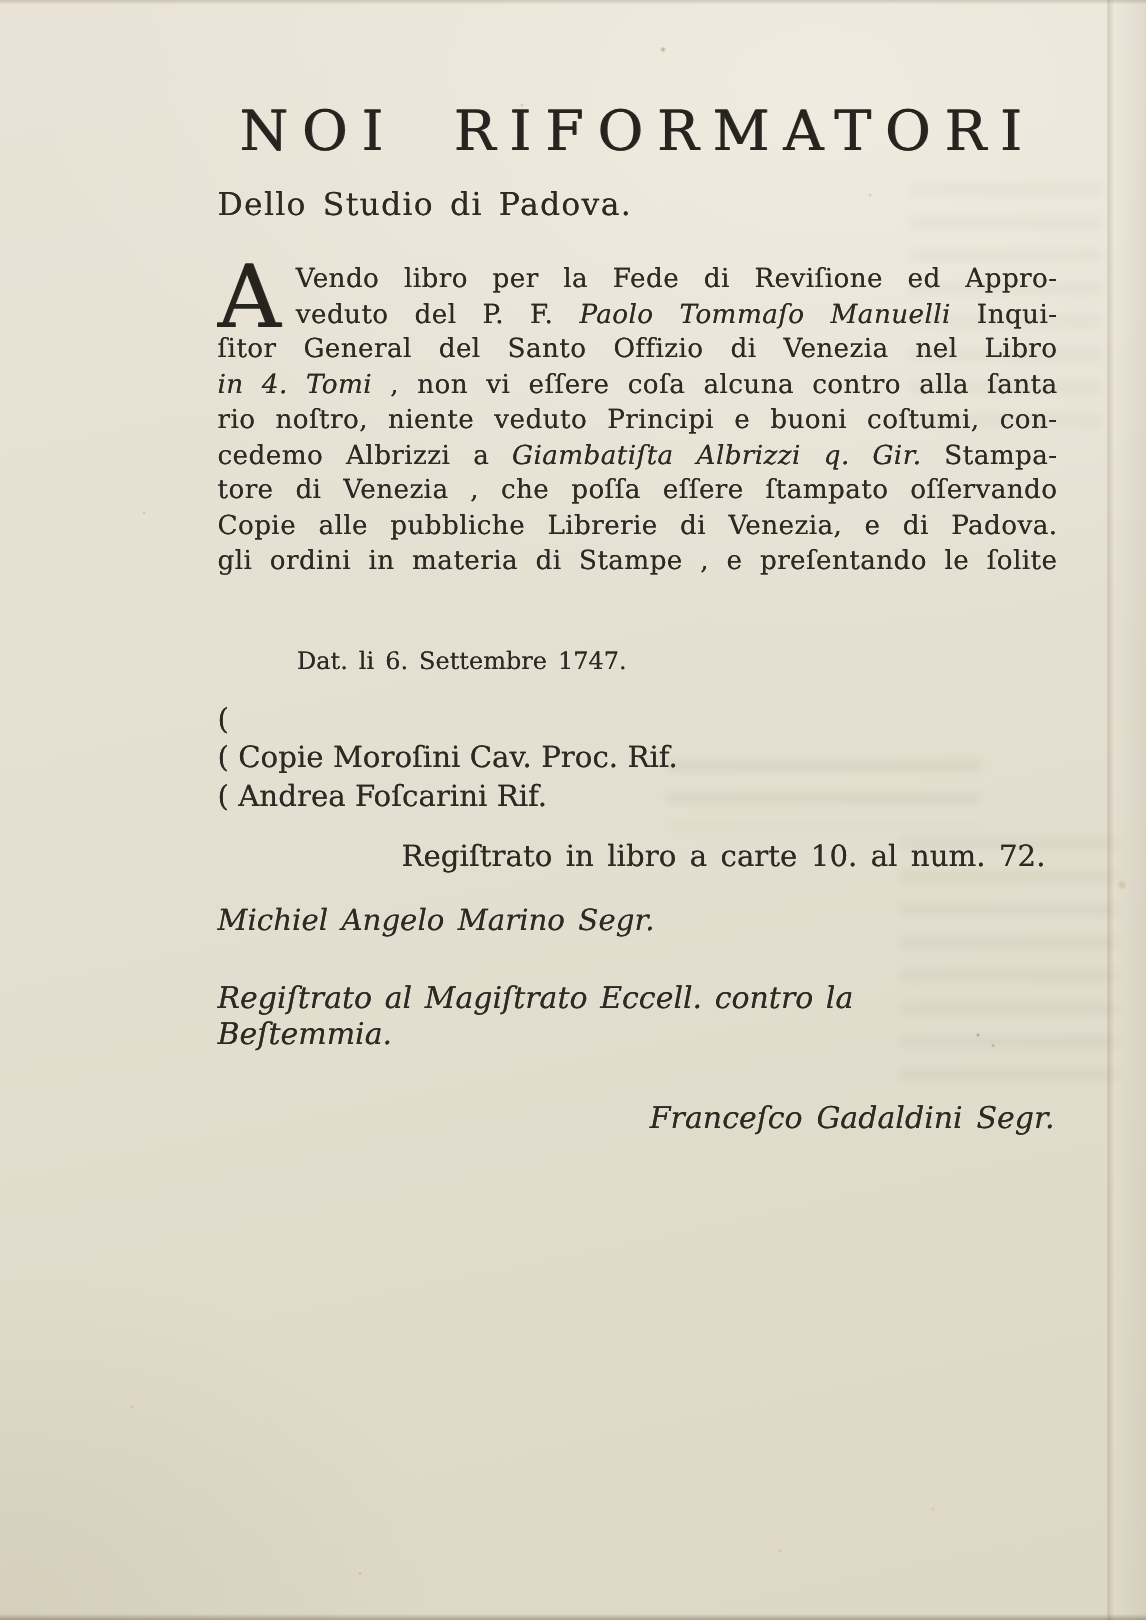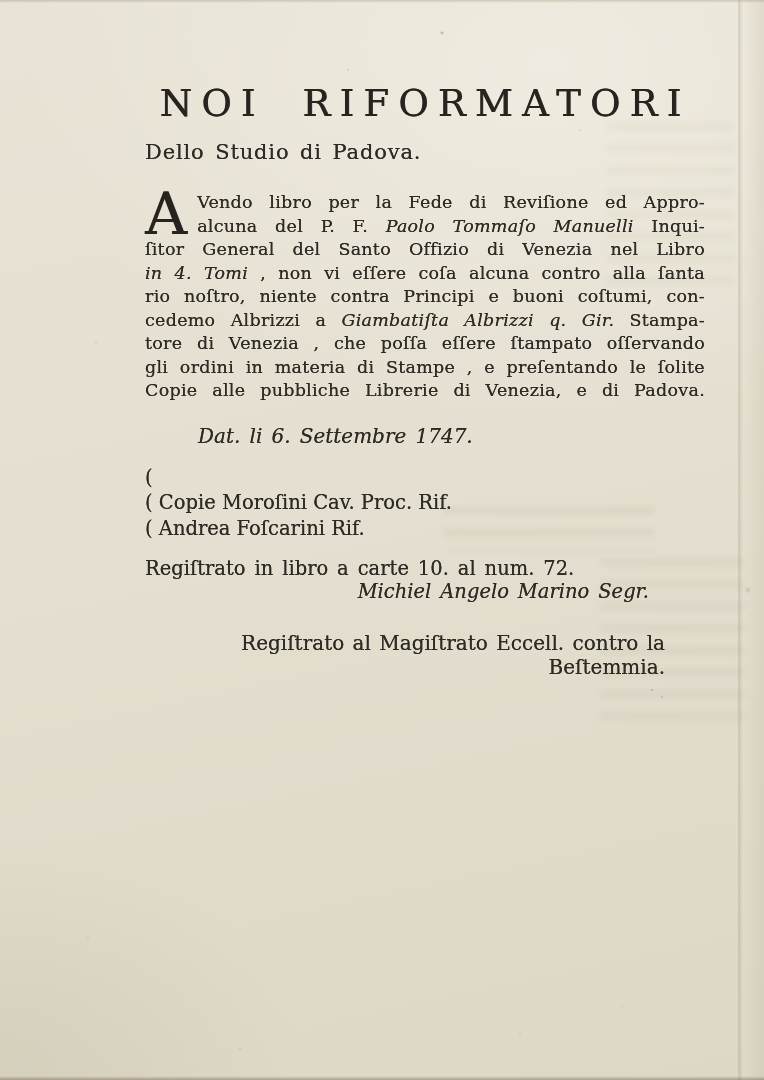--- a/index.html
+++ b/index.html
@@ -54,21 +54,21 @@
   .edge-top {
     position: absolute; top: 0; left: 0; right: 0; height: 3px; pointer-events: none;
     background: linear-gradient(to bottom, rgba(130,118,95,0.30), rgba(130,118,95,0));
   }
   .edge-bottom {
     position: absolute; bottom: 0; left: 0; right: 0; height: 4px; pointer-events: none;
     background: linear-gradient(to top, rgba(80,68,48,0.38), rgba(80,68,48,0));
   }
   
   .content {
-    position: absolute; left: 145px; top: 16px; width: 560px;
+    position: absolute; left: 145px; top: 0; width: 560px;
     text-shadow: 0 0 0.35px rgba(45,42,36,0.85);
   }
   .doc-title {
     margin-top: 66px;
     text-align: center;
     font-size: 37px;
     letter-spacing: 0.25em;
     word-spacing: 0.45em;
     white-space: nowrap;
     color: #27241f;
@@ -96,51 +96,52 @@
     padding: 0 10px 0 0;
     color: #27241f;
     text-shadow: 0.6px 0 0 rgba(39,36,31,0.9);
   }
   .body-line {
     text-align: justify;
     text-align-last: justify;
   }
   .it { font-style: italic; }
   .date-line {
-    margin-top: 21px;
+    margin-top: 44px;
     padding-left: 53px;
-    font-size: 20px;
+    font-size: 16px;
     word-spacing: 0.14em;
-    font-style: italic;
   }
   .signatory-block {
     margin-top: 17px;
     font-size: 19.5px;
     line-height: 25.5px;
   }
   .registration-line {
     margin-top: 16px;
-    text-align: left;
+    text-align: right;
     padding-right: 8px;
     font-size: 19.5px;
     word-spacing: 0.14em;
   }
   .secretary-line-1 {
-    text-align: right;
+    margin-top: 20px;
+    text-align: left;
     padding-right: 56px;
     font-style: italic;
     font-size: 19.5px;
     word-spacing: 0.14em;
   }
   .registration-line-2 {
     margin-top: 28px;
-    text-align: right;
+    text-align: left;
     padding-right: 40px;
     font-size: 20px;
     word-spacing: 0.1em;
+    font-style: italic;
   }
   .secretary-line-2 {
     margin-top: 32px;
     text-align: right;
     padding-right: 2px;
     font-style: italic;
     font-size: 20px;
     word-spacing: 0.14em;
   }
 </style>
@@ -154,43 +155,44 @@
   <div class="smudge smudge-3"></div>
 
   <div class="content">
     <div class="doc-title">NOI RIFORMATORI</div>
     <div class="doc-subtitle">Dello Studio di Padova.</div>
 
     <div class="body-paragraph">
       <span class="drop-cap">A</span>
 
     <div class="body-line"><span>Vendo libro per la Fede di Reviſione ed Appro-</span></div>
-        <div class="body-line"><span>alcuna del P. F. </span><span class="it">Paolo Tommaſo Manuelli</span><span> Inqui-</span></div>
+        <div class="body-line"><span>veduto del P. F. </span><span class="it">Paolo Tommaſo Manuelli</span><span> Inqui-</span></div>
         <div class="body-line"><span>ſitor General del Santo Offizio di Venezia nel Libro</span></div>
         <div class="body-line"><span class="it">in 4. Tomi</span><span> , non vi eſſere coſa alcuna contro alla ſanta</span></div>
-        <div class="body-line"><span>rio noſtro, niente contra Principi e buoni coſtumi, con-</span></div>
+        <div class="body-line"><span>rio noſtro, niente veduto Principi e buoni coſtumi, con-</span></div>
         <div class="body-line"><span>cedemo Albrizzi a </span><span class="it">Giambatiſta Albrizzi q. Gir.</span><span> Stampa-</span></div>
         <div class="body-line"><span>tore di Venezia , che poſſa eſſere ſtampato oſſervando</span></div>
+        <div class="body-line"><span>Copie alle pubbliche Librerie di Venezia, e di Padova.</span></div>
         <div class="body-line"><span>gli ordini in materia di Stampe , e preſentando le ſolite</span></div>
-        <div class="body-line"><span>Copie alle pubbliche Librerie di Venezia, e di Padova.</span></div>
       </div>
 
     <div class="date-line">Dat. li 6. Settembre 1747.</div>
 
     <div class="signatory-block">
 
     <div class="signatory-line">(</div>
         <div class="signatory-line">( Copie Moroſini Cav. Proc. Rif.</div>
         <div class="signatory-line">( Andrea Foſcarini Rif.</div>
       </div>
 
     <div class="registration-line">Regiſtrato in libro a carte 10. al num. 72.</div>
 
     <div class="secretary-line-1">Michiel Angelo Marino Segr.</div>
 
     <div class="registration-line-2">Regiſtrato al Magiſtrato Eccell. contro la Beſtemmia.</div>
 
+    <div class="secretary-line-2">Franceſco Gadaldini Segr.</div>
   </div>
 
   <div class="page-crease"></div>
   <div class="edge-top"></div>
   <div class="edge-bottom"></div>
 </div>
 
 </body></html>

